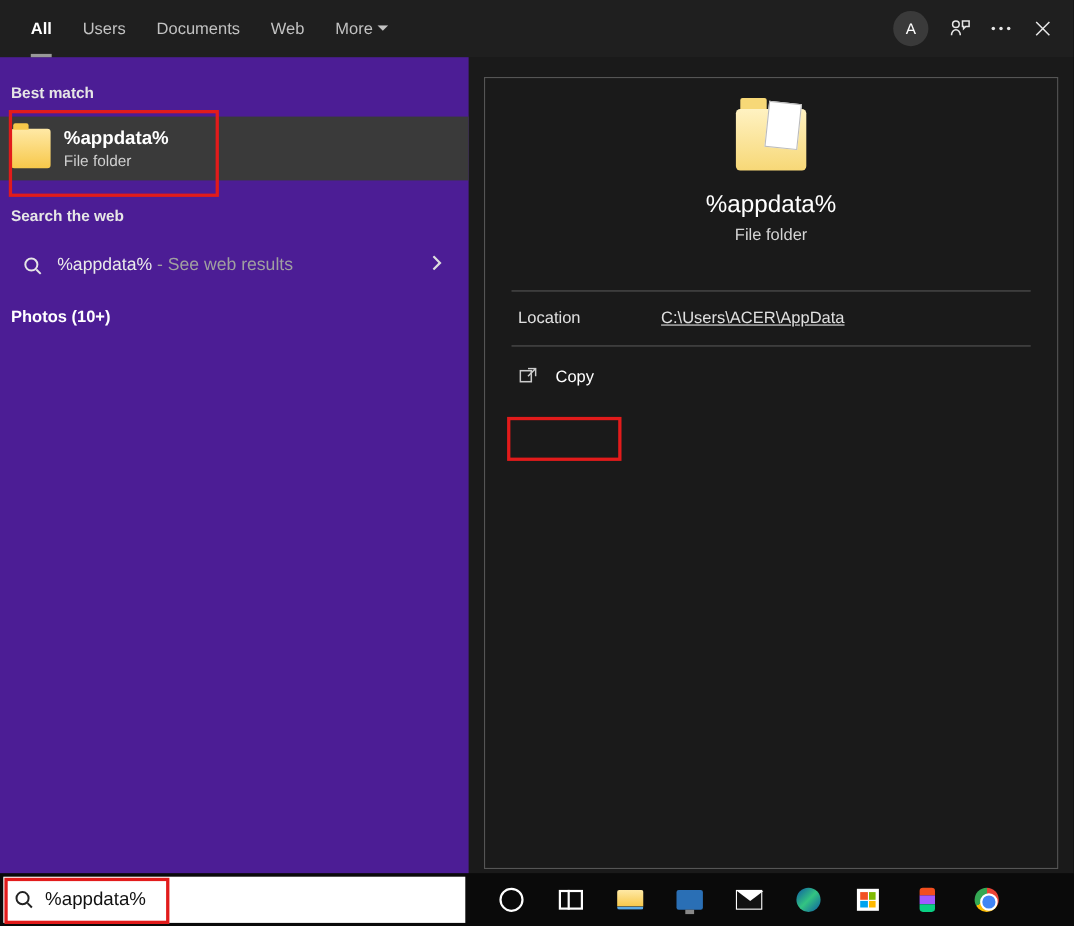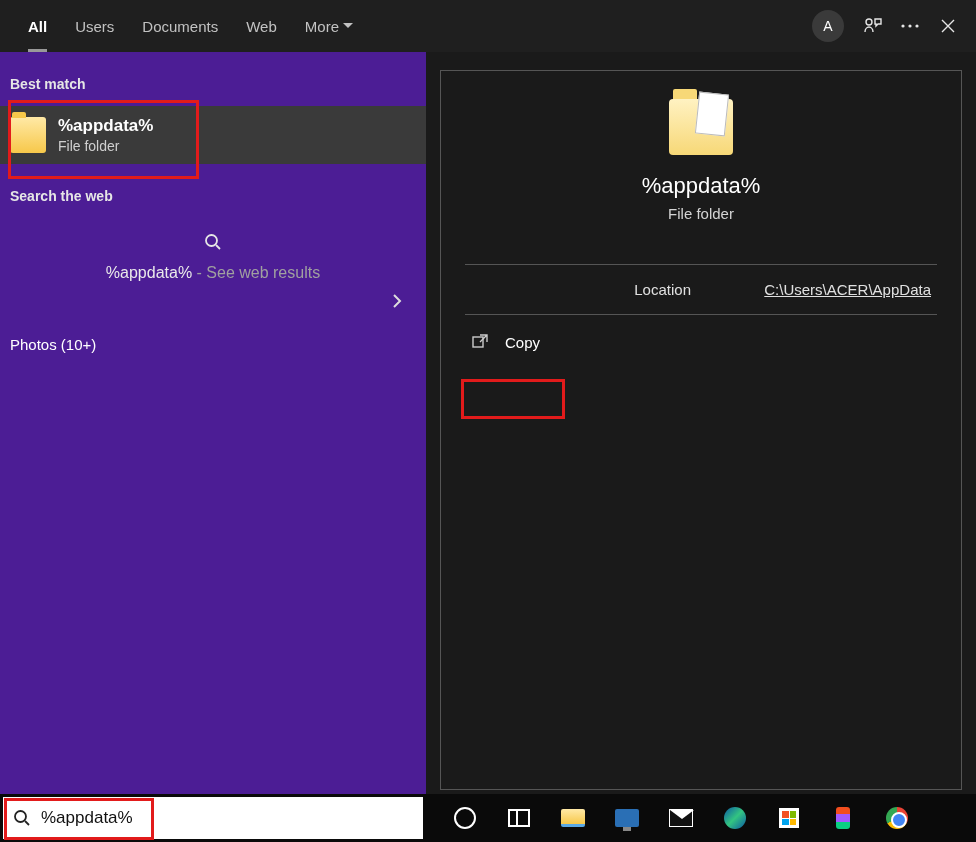--- a/index.html
+++ b/index.html
@@ -102,36 +102,35 @@
     top: -5px; left: 2px;
     width: 14px; height: 6px;
     background: #f7c84a;
     border-radius: 2px 2px 0 0;
   }
   .result-item .txt .title { font-size: 17px; font-weight: 600; }
   .result-item .txt .sub { font-size: 14px; color: #cfcfcf; margin-top: 2px; }
 
   .web-row {
     display: flex;
-    align-items: center;
+    align-items: flex-start;
     padding: 14px 20px;
     gap: 12px;
     cursor: pointer;
-    flex-direction: column;
   }
   .web-row .mag {
     width: 20px; height: 20px;
     display:flex;align-items:center;justify-content:center;
     color:#e6e6e6;
   }
   .web-row .wtxt { font-size: 16px; color:#eaeaea; }
   .web-row .wtxt .grey { color: #a0a0a0; }
   .web-row .arrow { margin-left: auto; font-size: 18px; color:#ddd; padding-right: 4px; }
 
-  .photos-row { font-size: 15px; font-weight:400; padding: 14px 10px; }
+  .photos-row { font-size: 15px; font-weight:700; padding: 14px 10px; }
 
   
   .hl-box1 {
     position: absolute;
     top: 100px;
     left: 8px;
     width: 191px;
     height: 79px;
     border: 3px solid #e21b1b;
     pointer-events: none;
@@ -180,21 +179,20 @@
     border:1px solid #bbb;
     transform: rotate(6deg);
   }
   .pv-title { font-size: 22px; margin-top: 18px; }
   .pv-sub { font-size: 15px; color:#d4d4d4; margin-top: 6px; }
   .pv-sep { border-top:1px solid #555; margin: 22px 24px 0 24px; }
   .pv-row {
     display:flex;
     padding: 16px 30px;
     font-size: 15px;
-    justify-content: flex-end;
   }
   .pv-row .lbl { width: 130px; color:#e0e0e0; }
   .pv-row .val { color:#e0e0e0; text-decoration: underline; }
   .pv-actions { padding: 8px 18px; }
   .pv-action {
     display:flex;
     align-items:center;
     gap: 16px;
     padding: 10px 12px;
     font-size: 15px;

